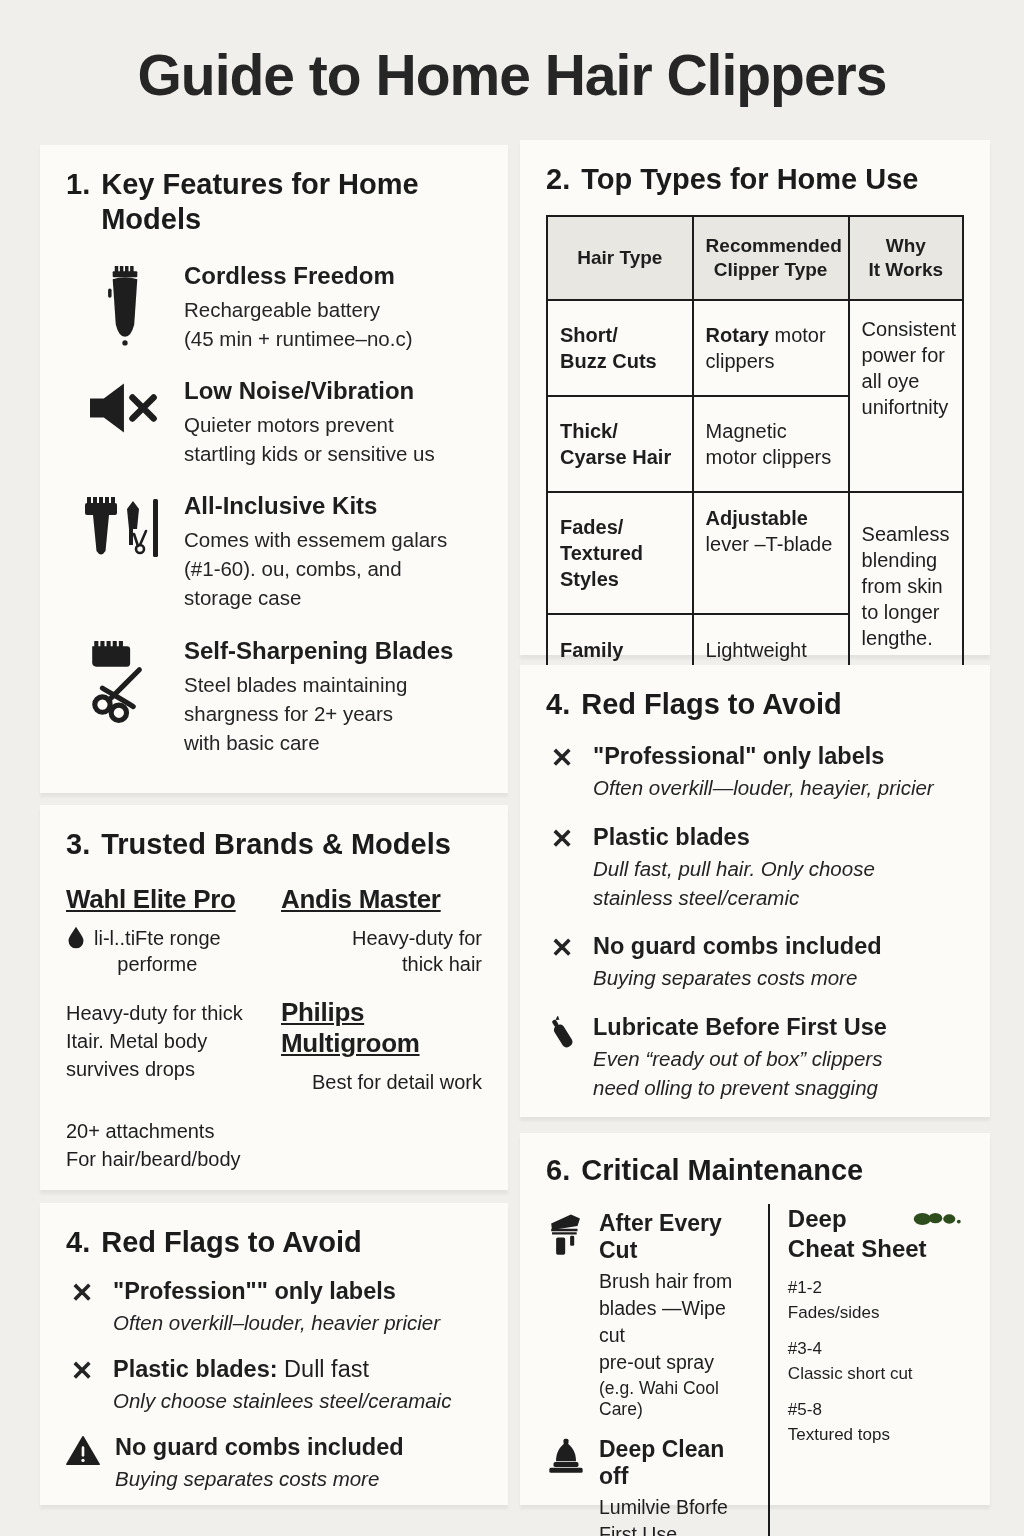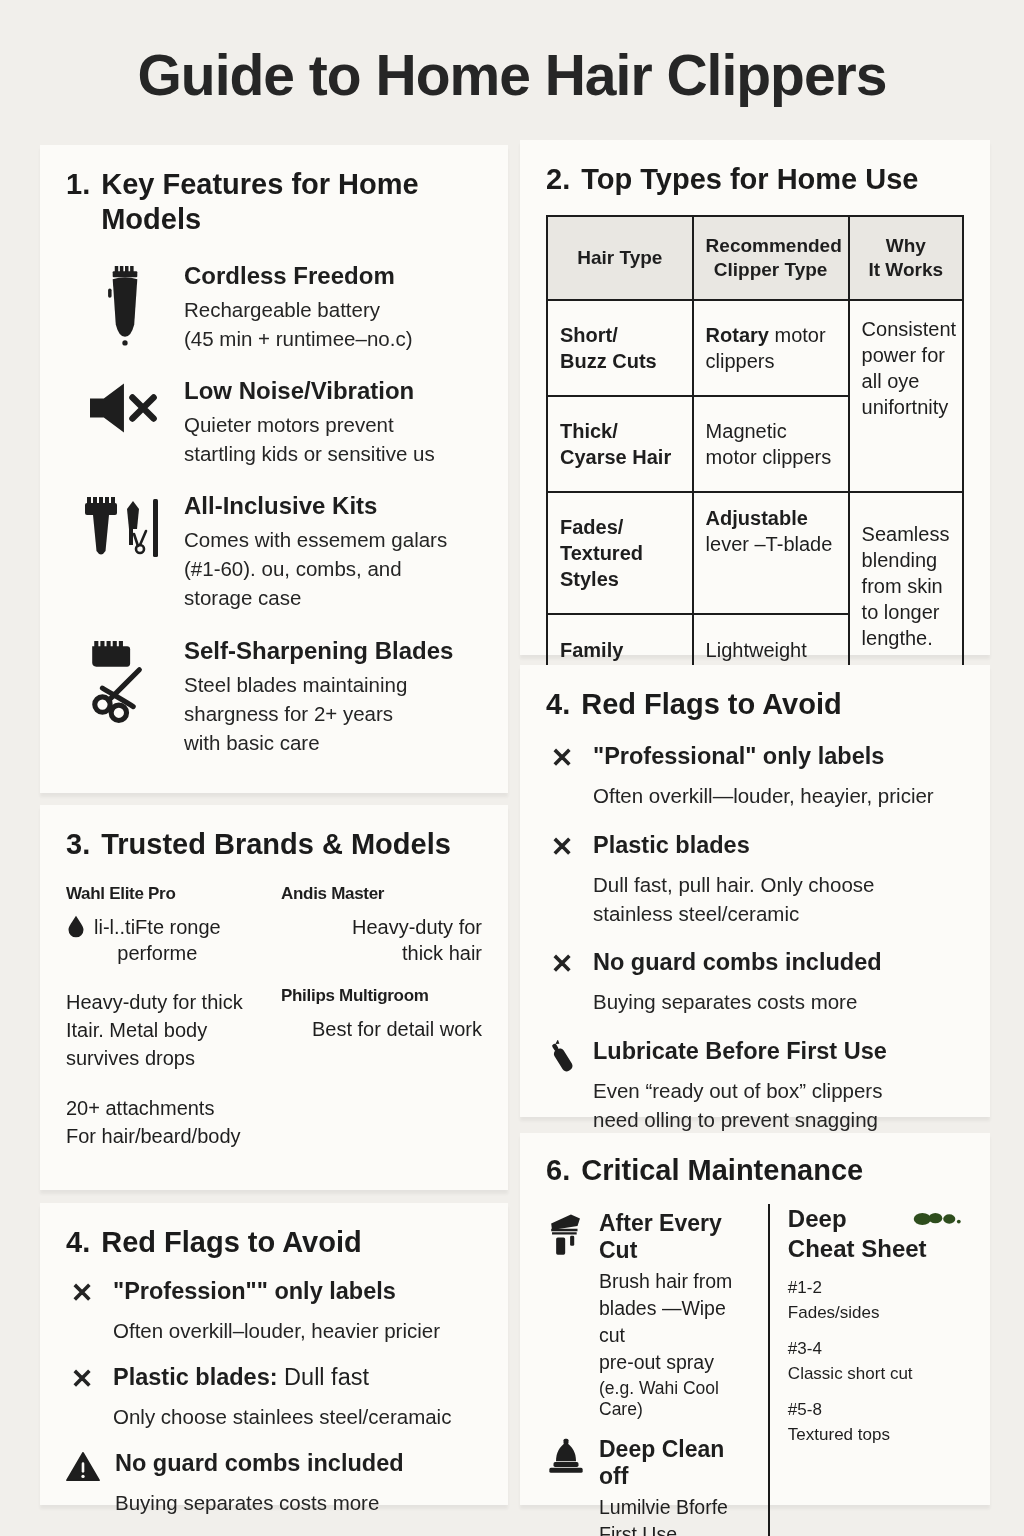--- a/index.html
+++ b/index.html
@@ -35,32 +35,32 @@
   table.types{border-collapse:collapse;width:100%;margin-top:18px;table-layout:fixed;}
   table.types th, table.types td{
     border:2px solid #1c1c1c;padding:10px 12px;vertical-align:middle;
     font-size:20px;line-height:1.3;white-space:pre-line;text-align:left;
   }
   table.types th{background:#e9e7e2;font-weight:600;text-align:center;font-size:19px;}
   td.hair{font-weight:700;}
   .lead{font-weight:700;}
   
   .brand-grid{display:grid;grid-template-columns:205px 1fr;column-gap:10px;row-gap:20px;margin-top:22px;}
-  .brand-name{font-size:17px;font-weight:700;letter-spacing:-0.3px;}
+  .brand-name{font-size:26px;font-weight:700;letter-spacing:-0.3px;text-decoration:underline;}
   .brand-sub{font-size:20px;margin-top:10px;line-height:1.3;white-space:pre-line;text-align:right;}
   .brand-sub-row{display:flex;gap:8px;margin-top:10px;align-items:flex-start;}
   .brand-sub-center{text-align:center;font-size:20px;line-height:1.3;}
   .brand-desc{font-size:20px;line-height:1.38;white-space:pre-line;padding-top:3px;}
   
   .flag-item{display:flex;gap:15px;margin-top:21px;}
   .flag-icon{flex:0 0 32px;display:flex;justify-content:center;padding-top:2px;}
   .x-glyph{font-size:27px;font-weight:900;line-height:1;color:#242424;}
   .flag-title{font-size:23.5px;font-weight:700;}
   .flag-title .t-suffix{font-weight:400;}
-  .flag-desc{font-size:20.5px;line-height:1.4;margin-top:12px;white-space:pre-line;color:#242424;}
+  .flag-desc{font-size:20.5px;line-height:1.4;margin-top:4px;white-space:pre-line;color:#242424;font-style:italic;}
   
   .maint-cols{display:flex;margin-top:16px;}
   .maint-left{flex:1.18;padding-right:14px;}
   .maint-right{flex:1;border-left:2px solid #1a1a1a;padding-left:18px;}
   .maint-item{display:flex;gap:13px;margin-top:6px;}
   .maint-item + .maint-item{margin-top:16px;}
   .maint-icon{flex:0 0 40px;display:flex;justify-content:center;padding-top:2px;}
   .maint-title{font-size:23px;font-weight:700;}
   .maint-desc{font-size:19.5px;line-height:1.38;margin-top:4px;white-space:pre-line;}
   .maint-note{font-size:17.5px;margin-top:2px;}

